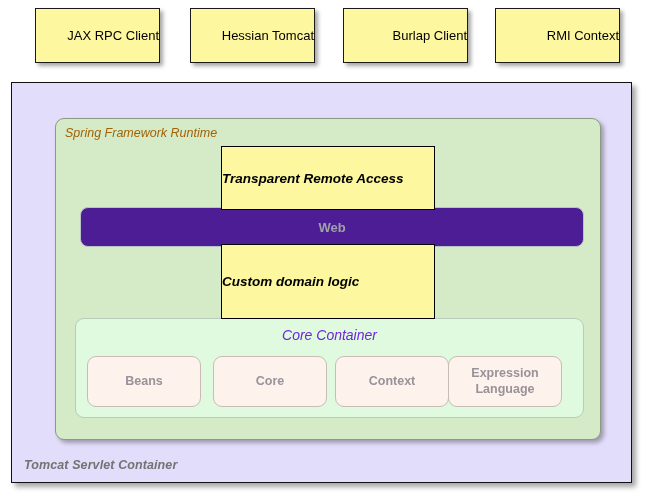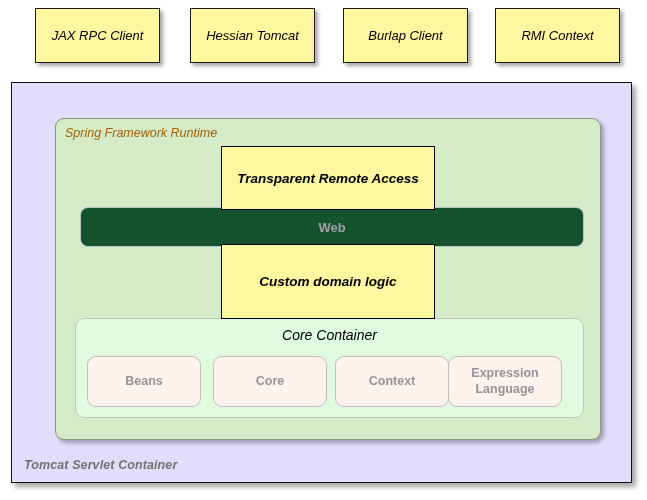--- a/index.html
+++ b/index.html
@@ -19,23 +19,22 @@
   
   .client-box {
     position: absolute;
     width: 125px;
     height: 55px;
     background: #fdf7a0;
     border: 1px solid #1a1a1a;
     box-shadow: 3px 3px 4px rgba(0,0,0,0.35);
     display: flex;
     align-items: center;
-    justify-content: center;
+    justify-content: flex-end;
     font-size: 13px;
-    font-style: italic;
     color: #000000;
     box-sizing: border-box;
   }
 
   .outer-container {
     position: absolute;
     left: 11px;
     top: 82px;
     width: 621px;
     height: 401px;
@@ -75,21 +74,21 @@
     font-style: italic;
     color: #a16207;
   }
 
   .web-panel {
     position: absolute;
     left: 80px;
     top: 207px;
     width: 504px;
     height: 40px;
-    background: #14532d;
+    background: #4c1d95;
     border: 1px solid #b7c4c6;
     border-radius: 8px;
     box-sizing: border-box;
     display: flex;
     align-items: center;
     justify-content: center;
   }
   .web-label {
     font-size: 13px;
     font-weight: bold;
@@ -108,21 +107,21 @@
     box-sizing: border-box;
   }
   .core-title {
     position: absolute;
     top: 8px;
     left: 0;
     width: 100%;
     text-align: center;
     font-size: 14px;
     font-style: italic;
-    color: #000000;
+    color: #6d28d9;
   }
   .core-module {
     position: absolute;
     top: 37px;
     width: 114px;
     height: 51px;
     background: #fdf2ec;
     border: 1px solid #c9bcb6;
     border-radius: 9px;
     box-sizing: border-box;
@@ -136,21 +135,20 @@
     line-height: 1.25;
   }
 
   .overlay-box {
     position: absolute;
     background: #fdf7a0;
     border: 1.5px solid #000000;
     box-sizing: border-box;
     display: flex;
     align-items: center;
-    justify-content: center;
     font-size: 13.5px;
     font-weight: bold;
     font-style: italic;
     color: #000000;
     z-index: 5;
   }
   #remote-access-box { left: 221px; top: 146px; width: 214px; height: 64px; }
   #domain-logic-box  { left: 221px; top: 244px; width: 214px; height: 75px; }
 </style>
 </head>

